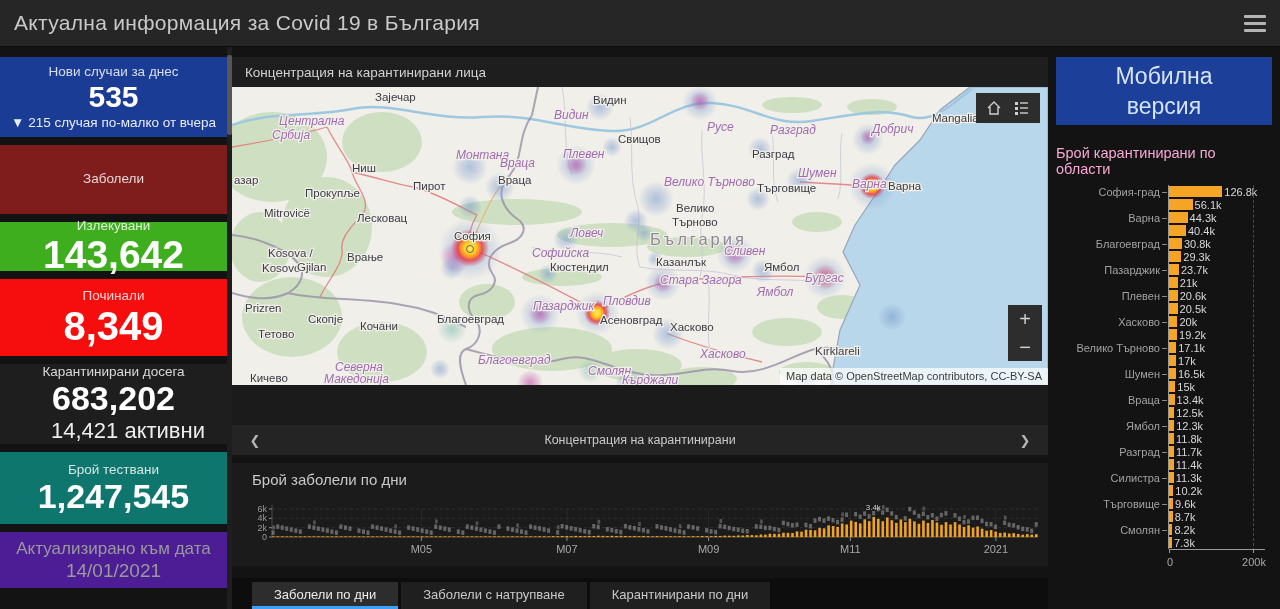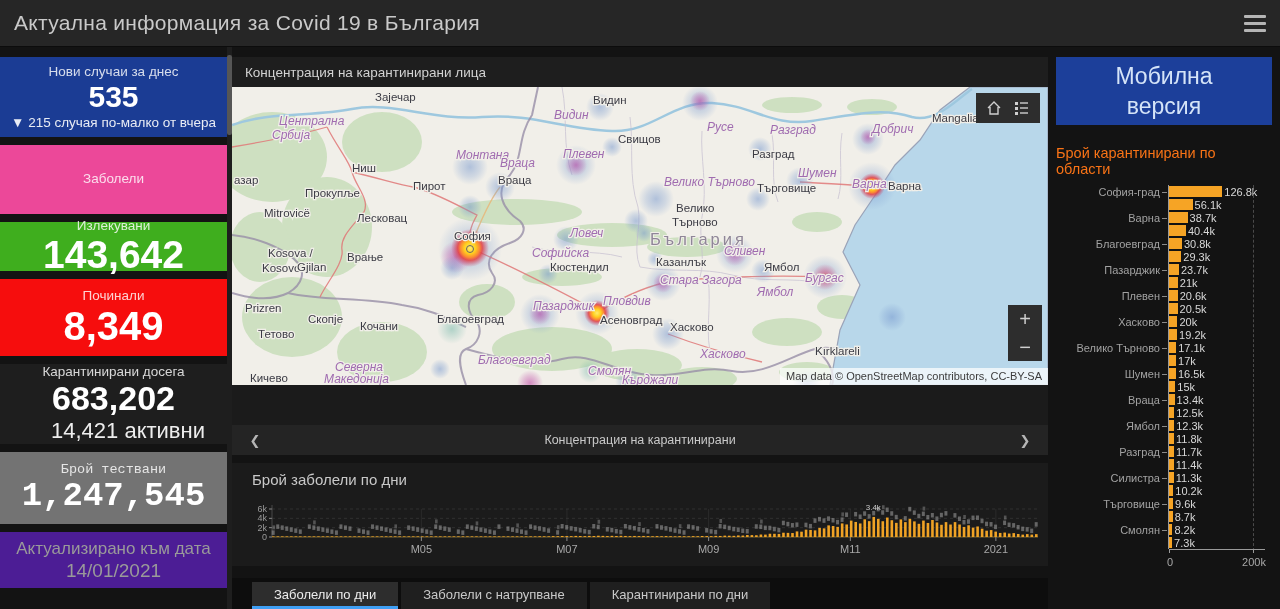--- a/index.html
+++ b/index.html
@@ -66,21 +66,21 @@
   .tabs { margin-top:auto; height:31px; background:#0d0d0d; display:flex; align-items:flex-end;
     padding-left:20px; gap:3px; }
   .tab { height:27px; background:#1f1f1f; color:#c9c9c9; font-size:13px; display:flex;
     align-items:center; padding:0 22px; cursor:pointer; border-bottom:3px solid transparent;}
   .tab.active { background:#2d2d2d; color:#ececec; border-bottom:3px solid #3f9ff4; }
 
   
   .mobile-btn { width:216px; height:68px; background:#1c3f9a; color:#d5e4f8; font-size:23px;
     line-height:30px; text-align:center; display:flex; align-items:center; justify-content:center;
     padding:0 34px; cursor:pointer; }
-  .regions-title { margin:20px 0 8px 0; color:#f97316; font-size:14.5px; }
+  .regions-title { margin:20px 0 8px 0; color:#f9a8d4; font-size:14.5px; }
   .r-chart { position:relative; }
   .r-gridline { position:absolute; left:197px; top:0; height:366px; border-left:1px dashed #4a4a4a; }
   .r-row { display:flex; align-items:center; height:13px; }
   .r-label { width:112px; text-align:right; font-size:11px; color:#a2a2a2; white-space:nowrap;
     padding-right:1px; }
   .r-label.hasl::after { content:""; display:inline-block; width:5px; border-top:1px solid #8a8a8a;
     vertical-align:middle; margin-left:2px; }
   .r-zone { flex:1; border-left:1px solid #9a9a9a; display:flex; align-items:center; height:13px; }
   .r-bar { height:11px; background:#f6a425; }
   .r-val { font-size:11px; color:#d8d8d8; margin-left:2px; white-space:nowrap; }
@@ -112,37 +112,37 @@
 
   <div class="content">
 
     <aside class="left-col">
       <div id="stats-cards">
           <div class="card card--new-cases" style="background: rgb(27, 60, 148);">
             <div class="card-label">Нови случаи за днес</div>
             <div class="card-value">535</div>
             <div class="card-note">▼ 215 случая по-малко от вчера</div>
           </div>
-          <div class="card card--infected" style="background: #ec4899;">
+          <div class="card card--infected" style="background: #7f1d1d;">
             <div class="card-label">Заболели</div>
           </div>
           <div class="card card--recovered" style="background: rgb(63, 174, 30);">
             <div class="card-label">Излекувани</div>
             <div class="card-value">143,642</div>
           </div>
           <div class="card card--deaths" style="background: rgb(246, 13, 13);">
             <div class="card-label">Починали</div>
             <div class="card-value">8,349</div>
           </div>
           <div class="card card--quarantined" style="background: rgb(30, 30, 30);">
             <div class="card-label">Карантинирани досега</div>
             <div class="card-value">683,202</div>
             <div class="card-note">14,421 активни</div>
           </div>
-          <div class="card card--tested" style="background: #737373; font-family: Liberation Mono, monospace;">
+          <div class="card card--tested" style="background: #0f766e;">
             <div class="card-label">Брой тествани</div>
             <div class="card-value">1,247,545</div>
           </div>
           <div class="card card--updated" style="background: #4c1d95;">
             <div class="card-label">Актуализирано към дата</div>
             <div class="card-value">14/01/2021</div>
           </div>
         </div>
       <div class="sb-track">
         <div class="sb-thumb"></div>
@@ -786,21 +786,21 @@
             <span class="r-label"></span>
             <div class="r-zone">
               <div class="r-bar" style="width: 23.6px; background: rgb(246, 164, 37);"></div>
               <span class="r-val">56.1k</span>
             </div>
           </div>
           <div class="r-row">
             <span class="r-label hasl">Варна</span>
             <div class="r-zone">
               <div class="r-bar" style="width: 18.6px; background: rgb(246, 164, 37);"></div>
-              <span class="r-val">38.7k</span>
+              <span class="r-val">44.3k</span>
             </div>
           </div>
           <div class="r-row">
             <span class="r-label"></span>
             <div class="r-zone">
               <div class="r-bar" style="width: 17px; background: rgb(246, 164, 37);"></div>
               <span class="r-val">40.4k</span>
             </div>
           </div>
           <div class="r-row">

